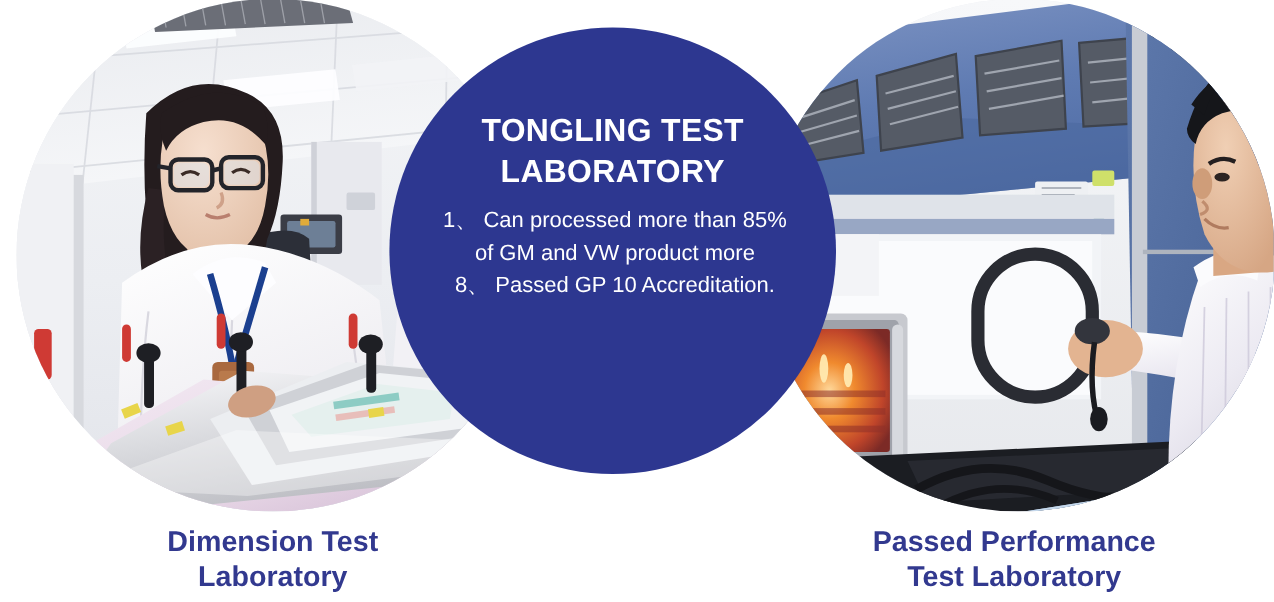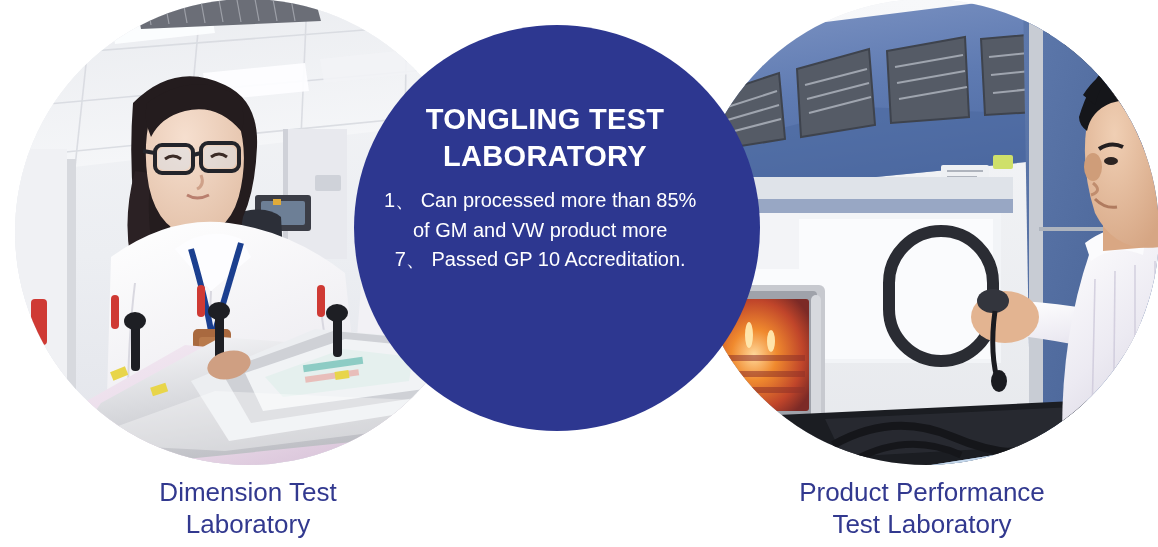--- a/index.html
+++ b/index.html
@@ -45,21 +45,21 @@
   #center-circle {
     position: absolute;
     left: 354px;
     top: 25px;
     width: 406px;
     height: 406px;
     border-radius: 50%;
     background: #2d3790;
     display: flex;
     flex-direction: column;
-    align-items: flex-start;
+    align-items: center;
     justify-content: flex-start;
     box-sizing: border-box;
     padding: 76px 26px 0 26px;
     text-align: center;
   }
   #center-title {
     color: #ffffff;
     font-weight: bold;
     font-size: 29px;
     line-height: 1.28;
@@ -74,21 +74,21 @@
     font-size: 20px;
     line-height: 1.47;
     max-width: 350px;
   }
   .bullet-list li { margin: 0; }
 
   
   .caption {
     position: absolute;
     color: #32398f;
-    font-weight: normal;
+    font-weight: bold;
     font-size: 26px;
     line-height: 1.22;
     text-align: center;
     white-space: pre-line;
   }
   #caption-left  { left: 26px;  top: 477px; width: 444px; }
   #caption-right { left: 700px; top: 477px; width: 444px; }
 </style>
 </head>
 <body>
@@ -405,22 +405,22 @@
       <path d="M402 200 q10 10 22 8" stroke="#b07b5f" stroke-width="3" fill="none"></path>
       <path d="M400 184 q10 8 -2 12" stroke="#c08d6e" stroke-width="3" fill="none"></path>
     </svg>
   </div>
 
   <div id="center-circle">
     <div id="center-title">TONGLING TEST LABORATORY</div>
     <ul class="bullet-list">
       <li>1、 Can processed more than 85%</li>
       <li>of GM and VW product more</li>
-      <li>7、 Passed GP 10 Accreditation.</li>
+      <li>8、 Passed GP 10 Accreditation.</li>
     </ul>
   </div>
 
   <div class="caption" id="caption-left">Dimension Test
 Laboratory</div>
-  <div class="caption" id="caption-right">Product Performance
+  <div class="caption" id="caption-right">Passed Performance
 Test Laboratory</div>
 
 </div>
 
 </body></html>

